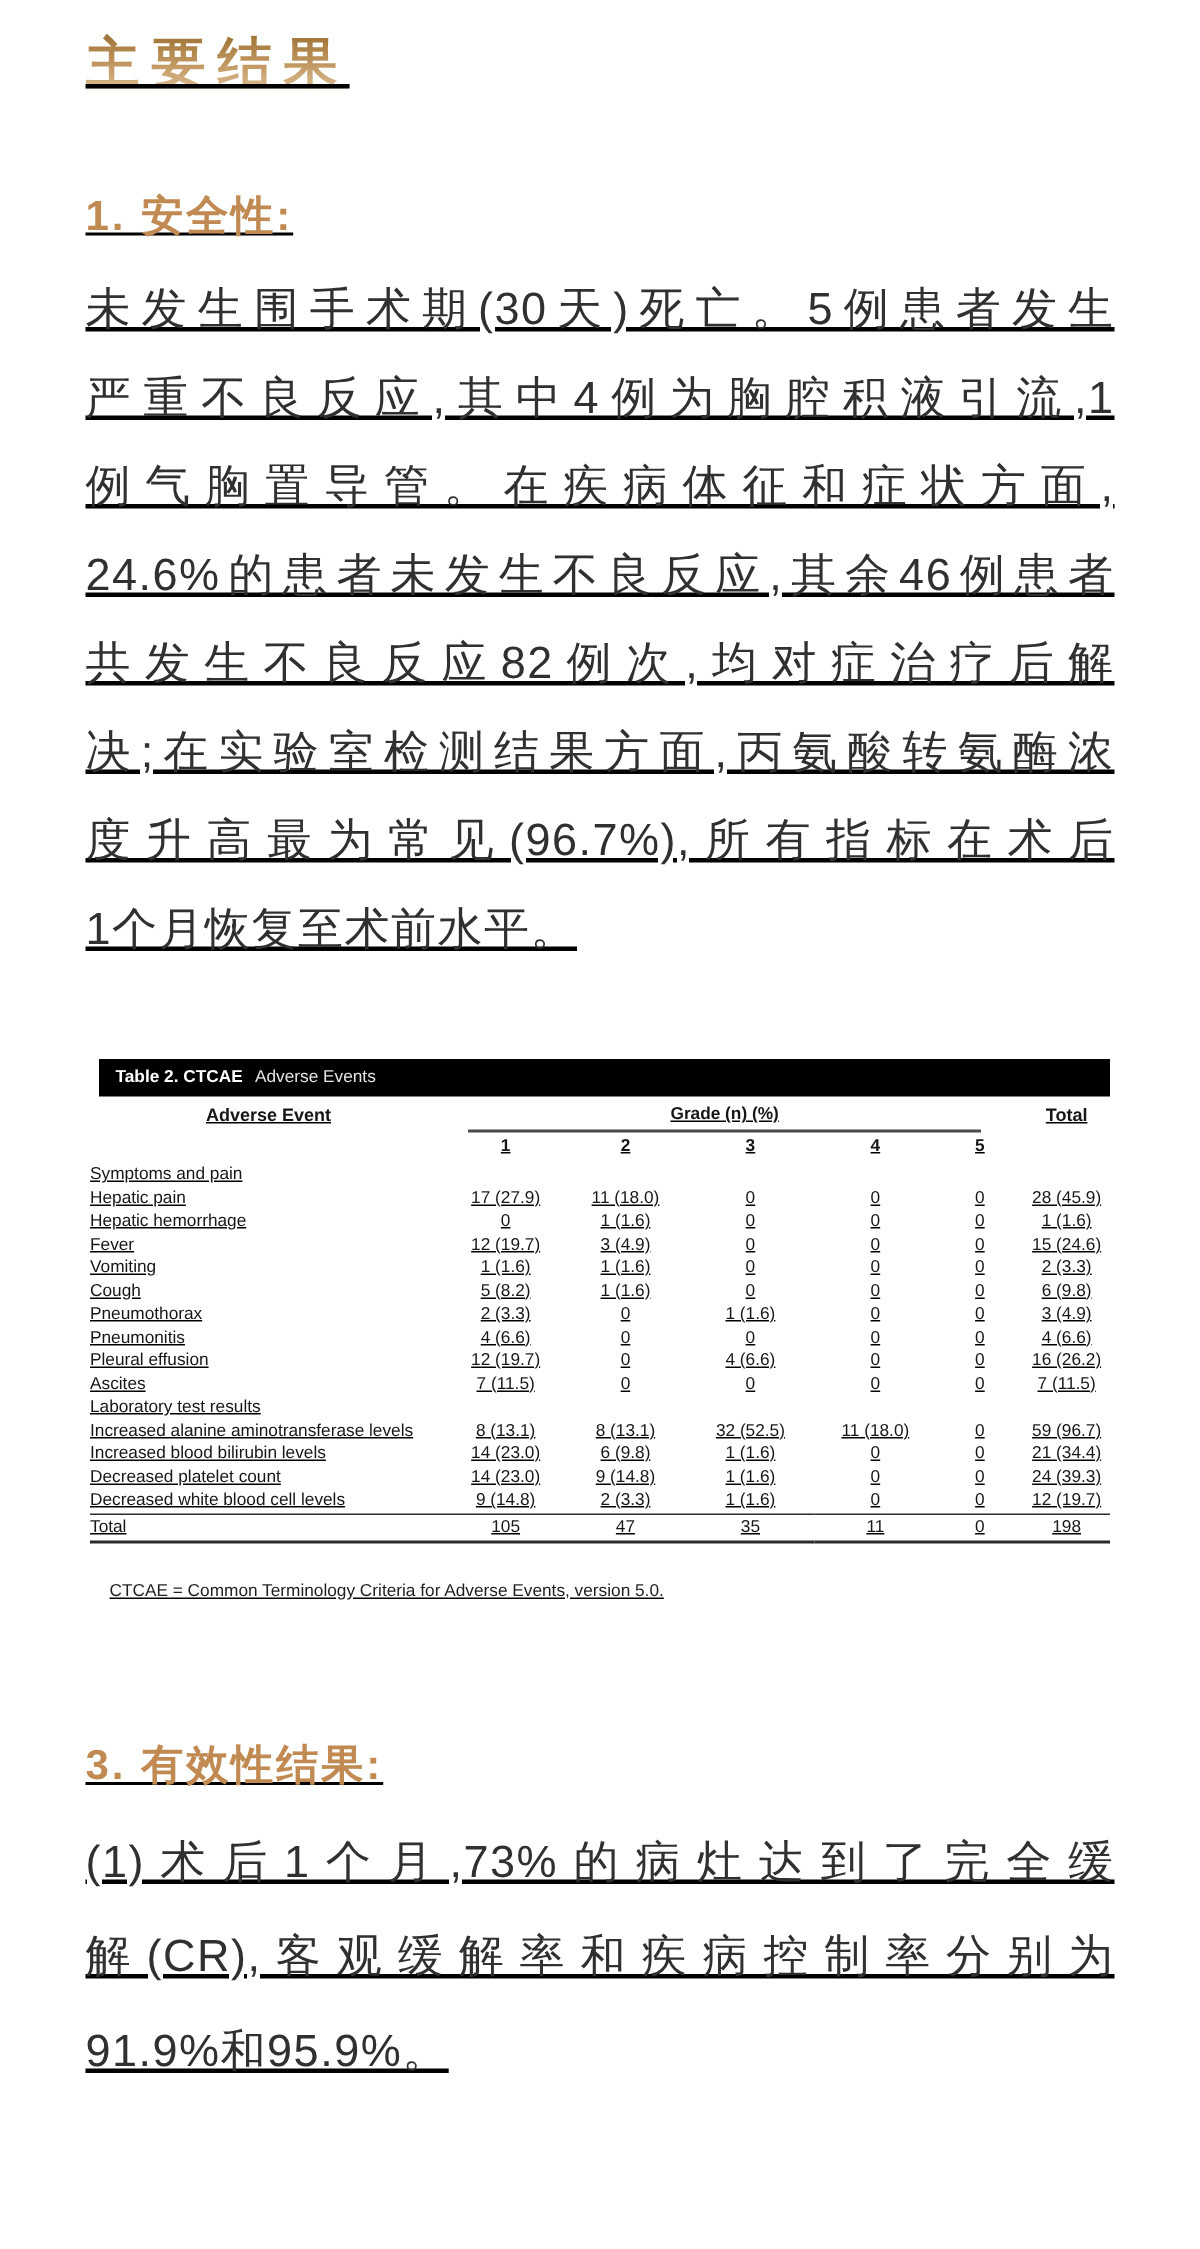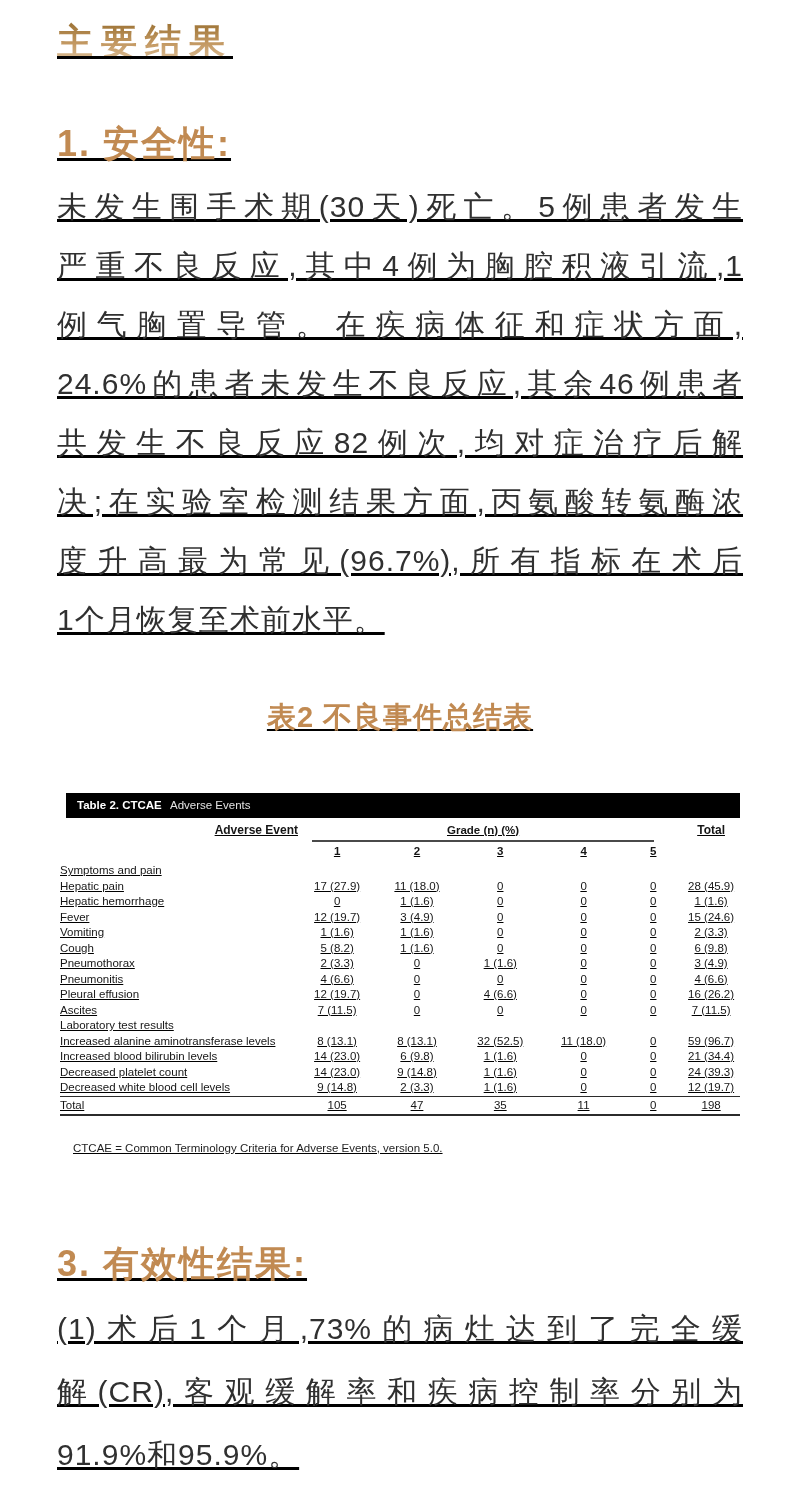--- a/index.html
+++ b/index.html
@@ -24,21 +24,21 @@
     .doc-title {
       background: linear-gradient(180deg, #9c7234 5%, #c49a64 55%, #dcc09a 95%);
       -webkit-background-clip: text;
       -webkit-text-fill-color: transparent;
     }
   }
 
   
   .sec-heading {
     margin: 0;
-    font-size: 36px; line-height: 40px;
+    font-size: 28px; line-height: 40px;
     font-weight: bold;
     color: #c18a52;
     letter-spacing: 2px;
   }
   .sec-1 { margin-top: 60px; }
   .sec-2 { margin-top: 90px; }
 
   
   .para { margin-top: 13px; color: #303030; font-size: 30px; }
   .text-line {
@@ -75,21 +75,21 @@
 
   table.ctcae {
     width: 100%;
     border-collapse: collapse;
     font-size: 11.5px;
     margin-top: 5px;
     color: #161616;
   }
   table.ctcae th, table.ctcae td { padding: 0; }
   thead th { font-weight: bold; vertical-align: top; line-height: 14px; }
-  th.ev  { text-align: right; font-size: 12px; }
+  th.ev  { text-align: center; font-size: 12px; }
   th.tot { font-size: 12px; }
   th.gg  { font-size: 11.5px; }
   .gg-inner { margin: 0 28px 0 14px; padding-bottom: 3px; border-bottom: 2px solid #4a4a4a; }
   tr.sub th { padding-top: 3px; padding-bottom: 5px; line-height: 13px; }
   td.lbl, td.section { text-align: left; line-height: 15.5px; }
   td.num { text-align: center; line-height: 15.5px; }
   tr.total-row td {
     border-top: 1px solid #2b2b2b;
     border-bottom: 2px solid #2b2b2b;
     line-height: 17px;
@@ -109,21 +109,20 @@
       <div class="text-line">未发生围手术期(30天)死亡。5例患者发生</div>
       <div class="text-line">严重不良反应,其中4例为胸腔积液引流,1</div>
       <div class="text-line">例气胸置导管。在疾病体征和症状方面,</div>
       <div class="text-line">24.6%的患者未发生不良反应,其余46例患者</div>
       <div class="text-line">共发生不良反应82例次,均对症治疗后解</div>
       <div class="text-line">决;在实验室检测结果方面,丙氨酸转氨酶浓</div>
       <div class="text-line">度升高最为常见(96.7%),所有指标在术后</div>
       <div class="text-line">1个月恢复至术前水平。</div>
     </div>
 
-  <div class="tbl-caption">表2 不良事件总结表</div>
 
   <figure class="figure" style="margin-right:0;">
     <div class="table-bar">
       <span class="bar-bold">Table 2.  CTCAE</span>
       <span class="bar-normal">Adverse Events</span>
     </div>
     <table class="ctcae">
       <colgroup>
         <col style="width:35%">
         <col style="width:11.5%">

